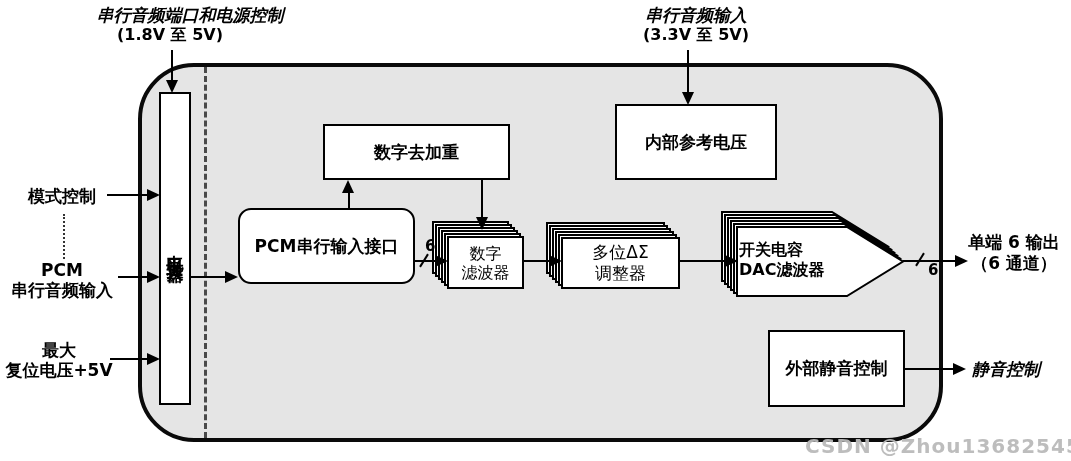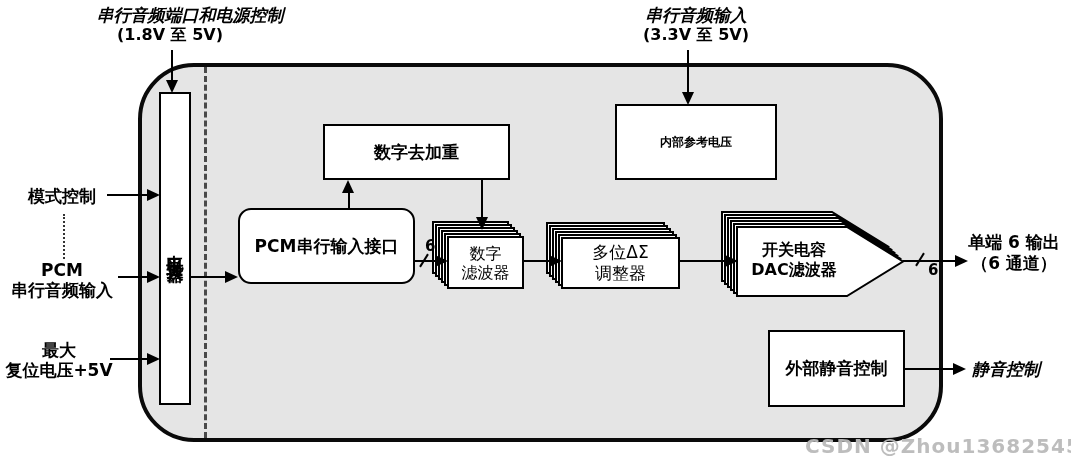--- a/index.html
+++ b/index.html
@@ -44,21 +44,21 @@
   .lbl .l2{font-size:16px;}
   .vertical-text{
     writing-mode:vertical-rl;text-orientation:upright;
     font-size:17px;font-weight:bold;letter-spacing:3px;line-height:1;
   }
   .watermark{
     position:absolute;left:805px;top:434px;font-size:20px;font-weight:bold;
     color:rgba(185,185,185,0.95);letter-spacing:1px;z-index:9;white-space:nowrap;
   }
   .dac-text{
-    position:absolute;left:739px;top:240px;width:110px;text-align:center;
+    position:absolute;left:739px;top:240px;width:110px;text-align:left;
     font-weight:bold;font-size:16px;line-height:20px;z-index:4;
   }
   svg{position:absolute;z-index:2;}
 </style>
 </head>
 <body>
 
 <div id="canvas">
 
   <div class="chip"></div>
@@ -69,21 +69,21 @@
   </div>
 
   <div class="box" style="left:323px;top:124px;width:187px;height:56px;font-size:17px;">
     <span>数字去加重</span>
   </div>
 
   <div class="box" style="left:238px;top:208px;width:177px;height:76px;font-size:17px;border-radius:13px;">
     <span>PCM串行输入接口</span>
   </div>
 
-  <div class="box" style="left:615px;top:104px;width:162px;height:76px;font-size:12px;">
+  <div class="box" style="left:615px;top:104px;width:162px;height:76px;font-size:17px;">
     <span>内部参考电压</span>
   </div>
 
   <div class="box" style="left:768px;top:330px;width:137px;height:77px;font-size:17px;">
     <span>外部静音控制</span>
   </div>
 
   <div class="stack" style="left:447px;top:236px;width:77px;height:53px;">
     <div class="layer" style="left:-15px;top:-15px;"></div>
     <div class="layer" style="left:-12px;top:-12px;"></div>

